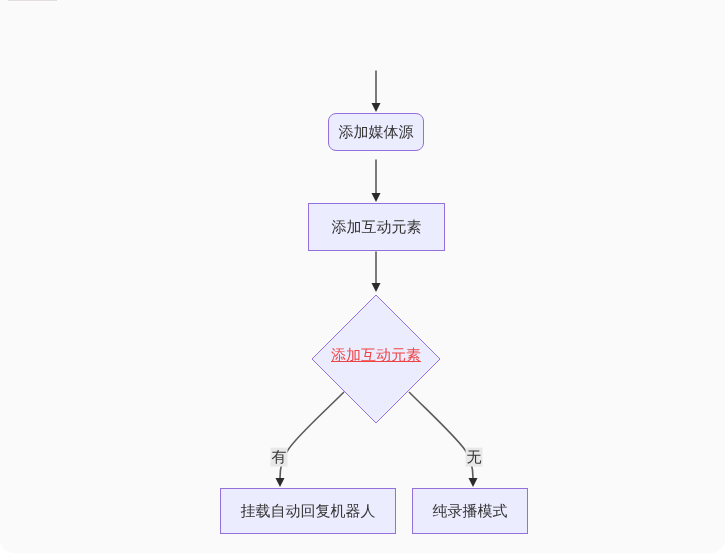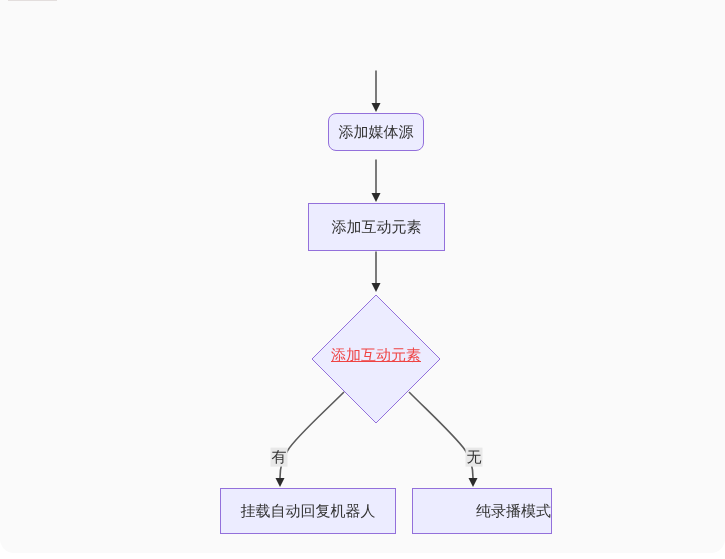--- a/index.html
+++ b/index.html
@@ -43,21 +43,21 @@
     display: flex;
     align-items: center;
     justify-content: center;
     text-align: center;
     white-space: nowrap;
   }
   .node-obs    { left: 323px; top: 23px;  width: 106px; height: 47px; }
   .node-media  { left: 328px; top: 113px; width: 96px;  height: 38px; border-radius: 8px; }
   .node-loop   { left: 308px; top: 203px; width: 137px; height: 48px; }
   .node-robot  { left: 192px; top: 488px; width: 176px; height: 46px; margin-left: 28px; }
-  .node-record { left: 412px; top: 488px; width: 140px; height: 46px; justify-content: flex-end; }
+  .node-record { left: 412px; top: 488px; width: 116px; height: 46px; }
   .diamond-label {
     position: absolute;
     left: 316px; top: 346px;
     width: 120px; height: 26px;
     color: #ef4444;
     font-size: 15px;
     display: flex;
     align-items: flex-start;
     justify-content: center;
     white-space: nowrap;

